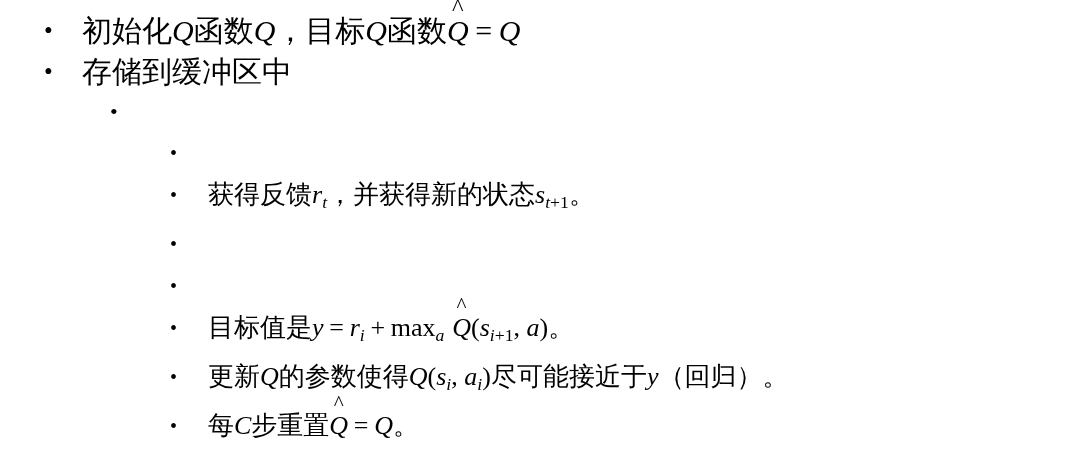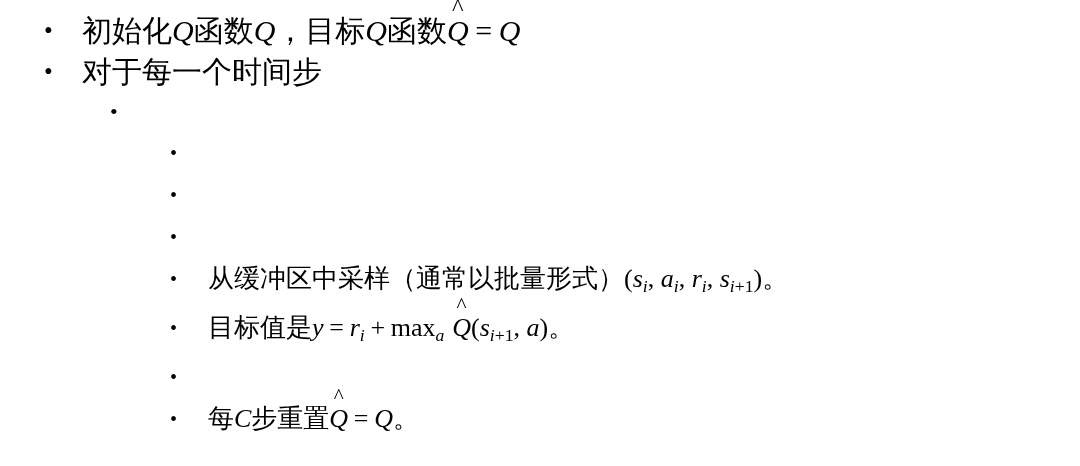--- a/index.html
+++ b/index.html
@@ -126,51 +126,52 @@
 <div class="slide">
   <ul class="outline">
 
     <li class="item lvl1">
       <span class="bullet">•</span>
       <span class="text">初始化<i class="v">Q</i>函数<i class="v">Q</i>，目标<i class="v">Q</i>函数<span class="hat"><span class="hatmark">^</span>Q</span><span class="sp"></span>=<span class="sp"></span><i class="v">Q</i></span>
     </li>
 
     <li class="item lvl1">
       <span class="bullet">•</span>
-      <span class="text">对于每一个时间步</span>
+      <span class="text">存储到缓冲区中</span>
     </li>
 
     <li class="item lvl2">
       <span class="bullet">•</span>
     </li>
 
     <li class="item lvl3">
       <span class="bullet">•</span>
     </li>
 
     <li class="item lvl3">
       <span class="bullet">•</span>
+      <span class="text">获得反馈<i class="v">r</i><sub>t</sub>，并获得新的状态<i class="v">s</i><sub>t<span class="up">+1</span></sub>。</span>
     </li>
 
     <li class="item lvl3">
       <span class="bullet">•</span>
     </li>
 
     <li class="item lvl3">
       <span class="bullet">•</span>
-      <span class="text">从缓冲区中采样（通常以批量形式）<span class="up">(</span><i class="v">s</i><sub>i</sub><span class="up">,</span> <i class="v">a</i><sub>i</sub><span class="up">,</span> <i class="v">r</i><sub>i</sub><span class="up">,</span> <i class="v">s</i><sub>i<span class="up">+1</span></sub><span class="up">)</span>。</span>
     </li>
 
     <li class="item lvl3">
       <span class="bullet">•</span>
       <span class="text">目标值是<i class="v">y</i><span class="sp"></span>=<span class="sp"></span><i class="v">r</i><sub>i</sub><span class="sp"></span>+<span class="sp"></span><span class="op">max</span><sub>a</sub><span class="spw"></span><span class="hat"><span class="hatmark">^</span>Q</span><span class="up">(</span><i class="v">s</i><sub>i<span class="up">+1</span></sub><span class="up">,</span> <i class="v">a</i><span class="up">)</span>。</span>
     </li>
 
     <li class="item lvl3">
       <span class="bullet">•</span>
+      <span class="text">更新<i class="v">Q</i>的参数使得<i class="v">Q</i><span class="up">(</span><i class="v">s</i><sub>i</sub><span class="up">,</span> <i class="v">a</i><sub>i</sub><span class="up">)</span>尽可能接近于<i class="v">y</i>（回归）。</span>
     </li>
 
     <li class="item lvl3">
       <span class="bullet">•</span>
       <span class="text">每<i class="v">C</i>步重置<span class="hat"><span class="hatmark">^</span>Q</span><span class="sp"></span>=<span class="sp"></span><i class="v">Q</i>。</span>
     </li>
 
   </ul>
 </div>
 

